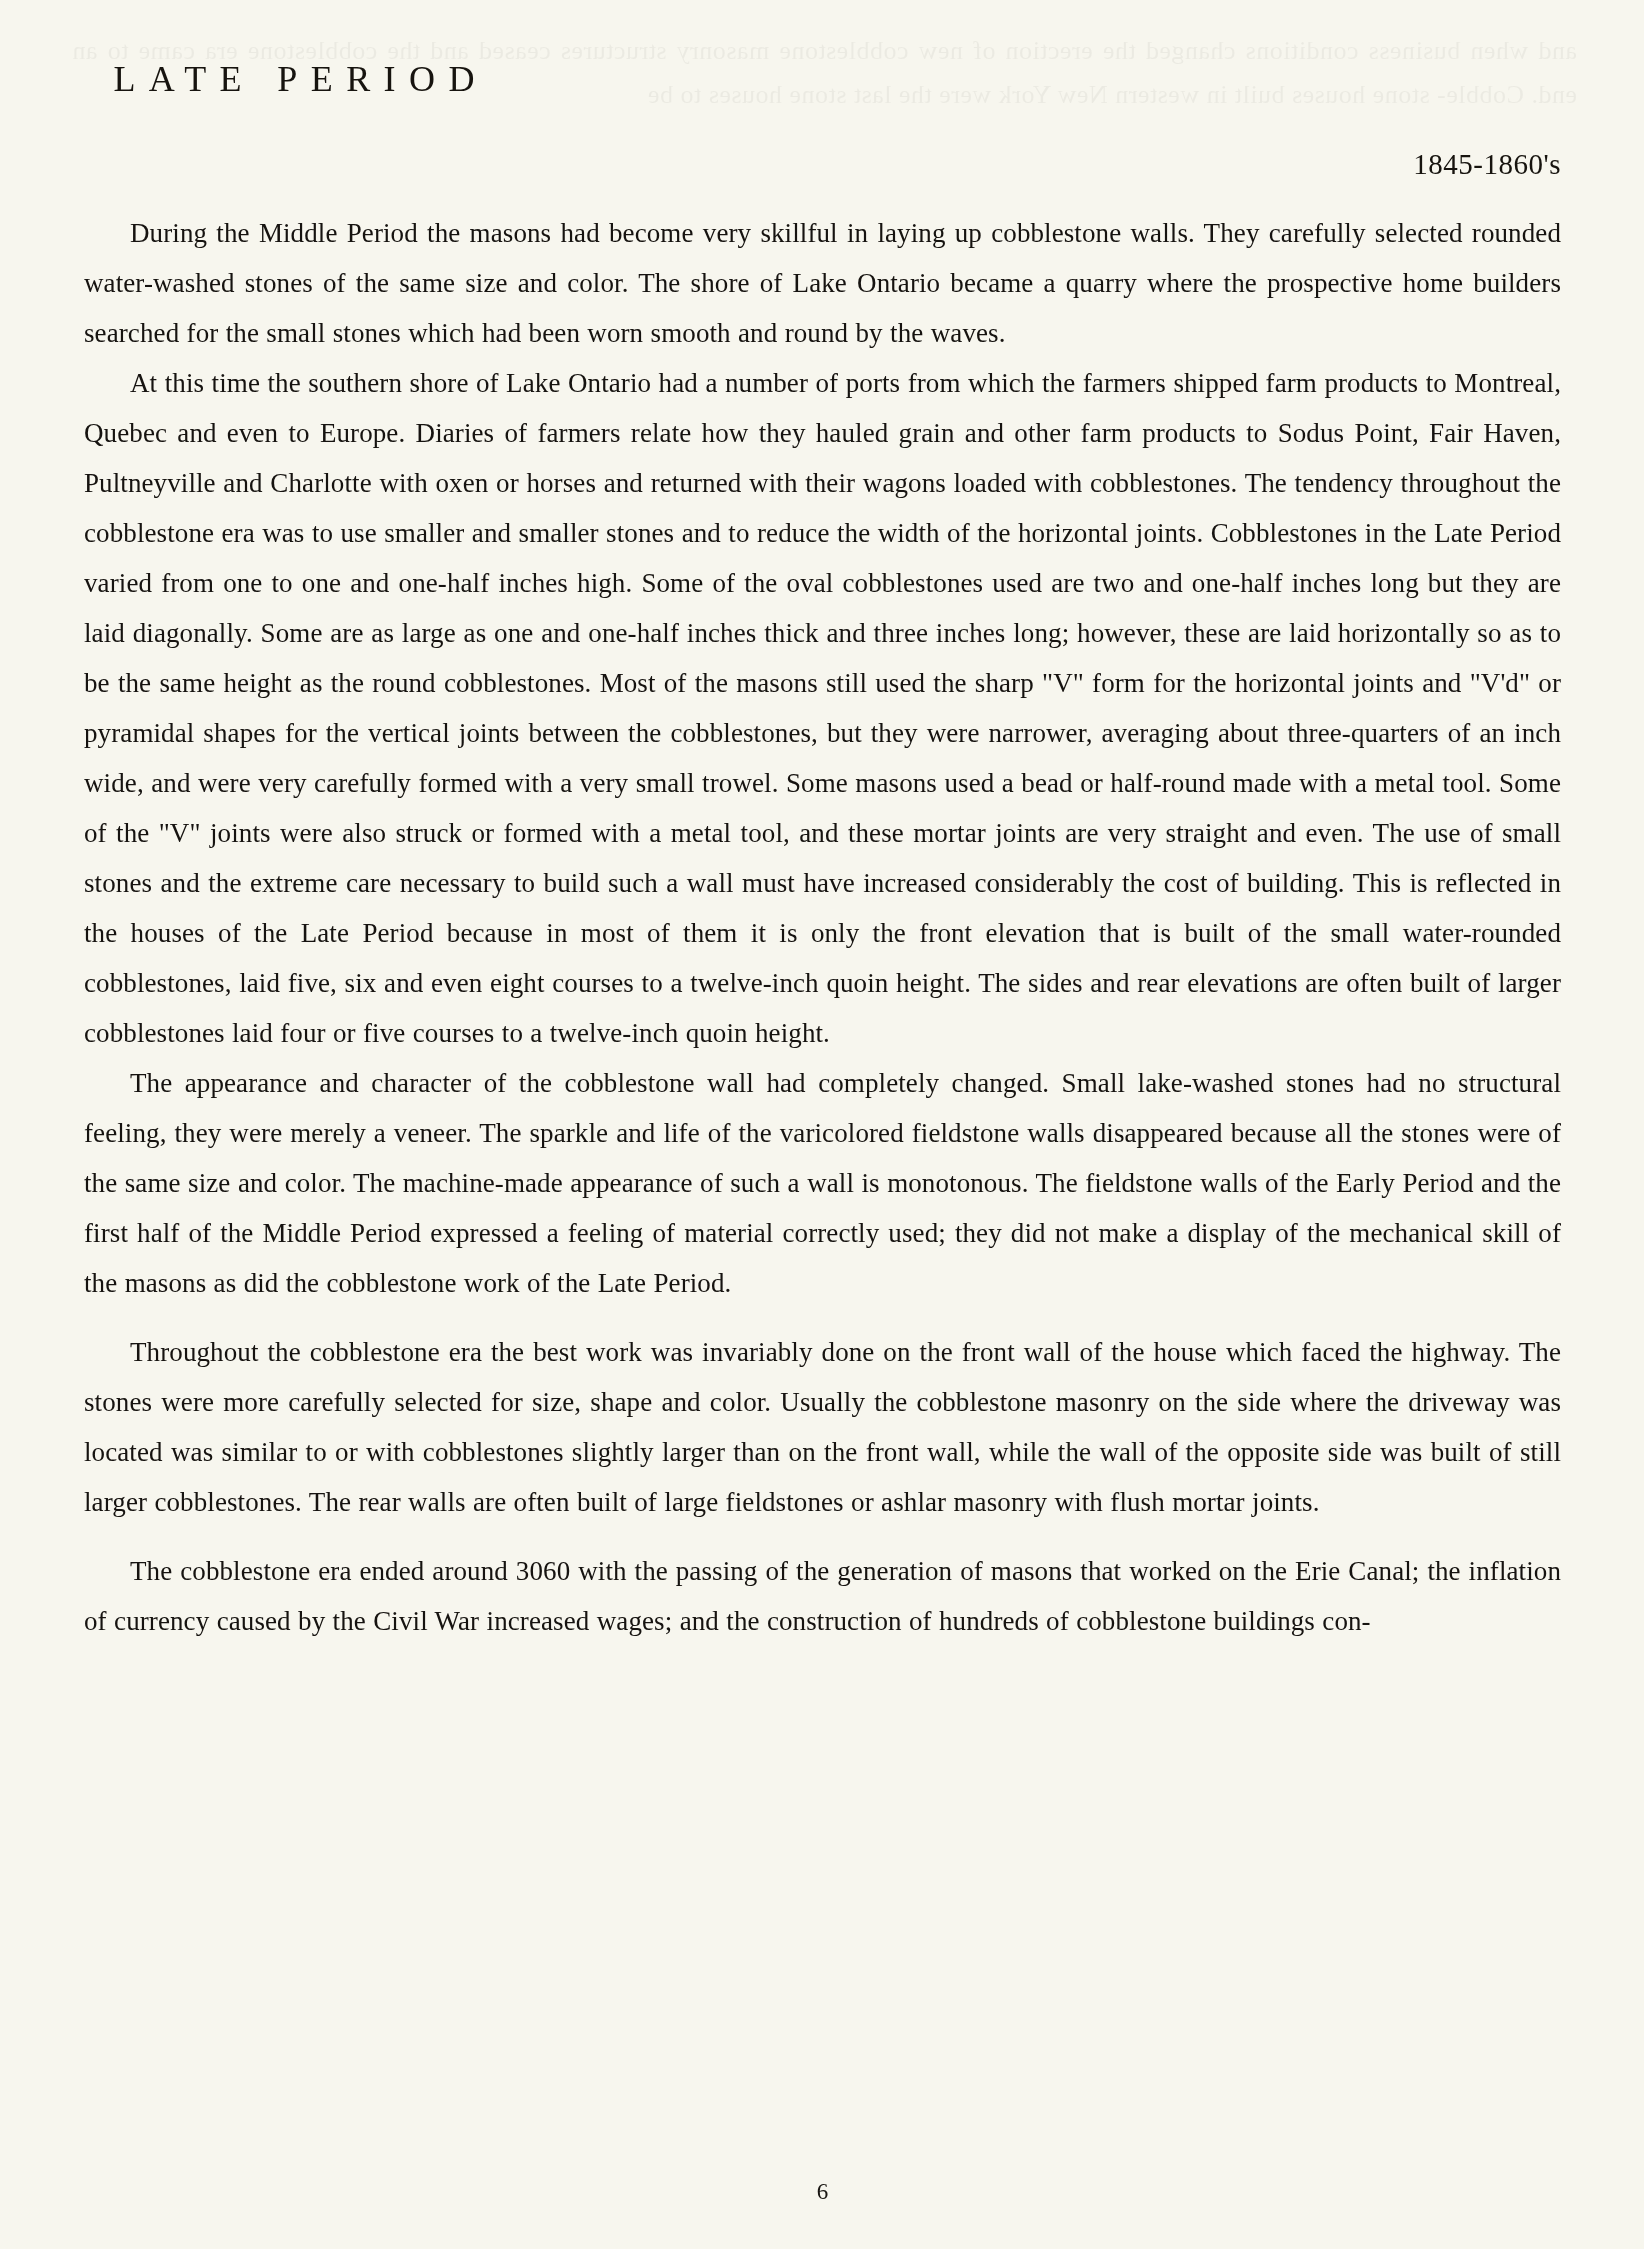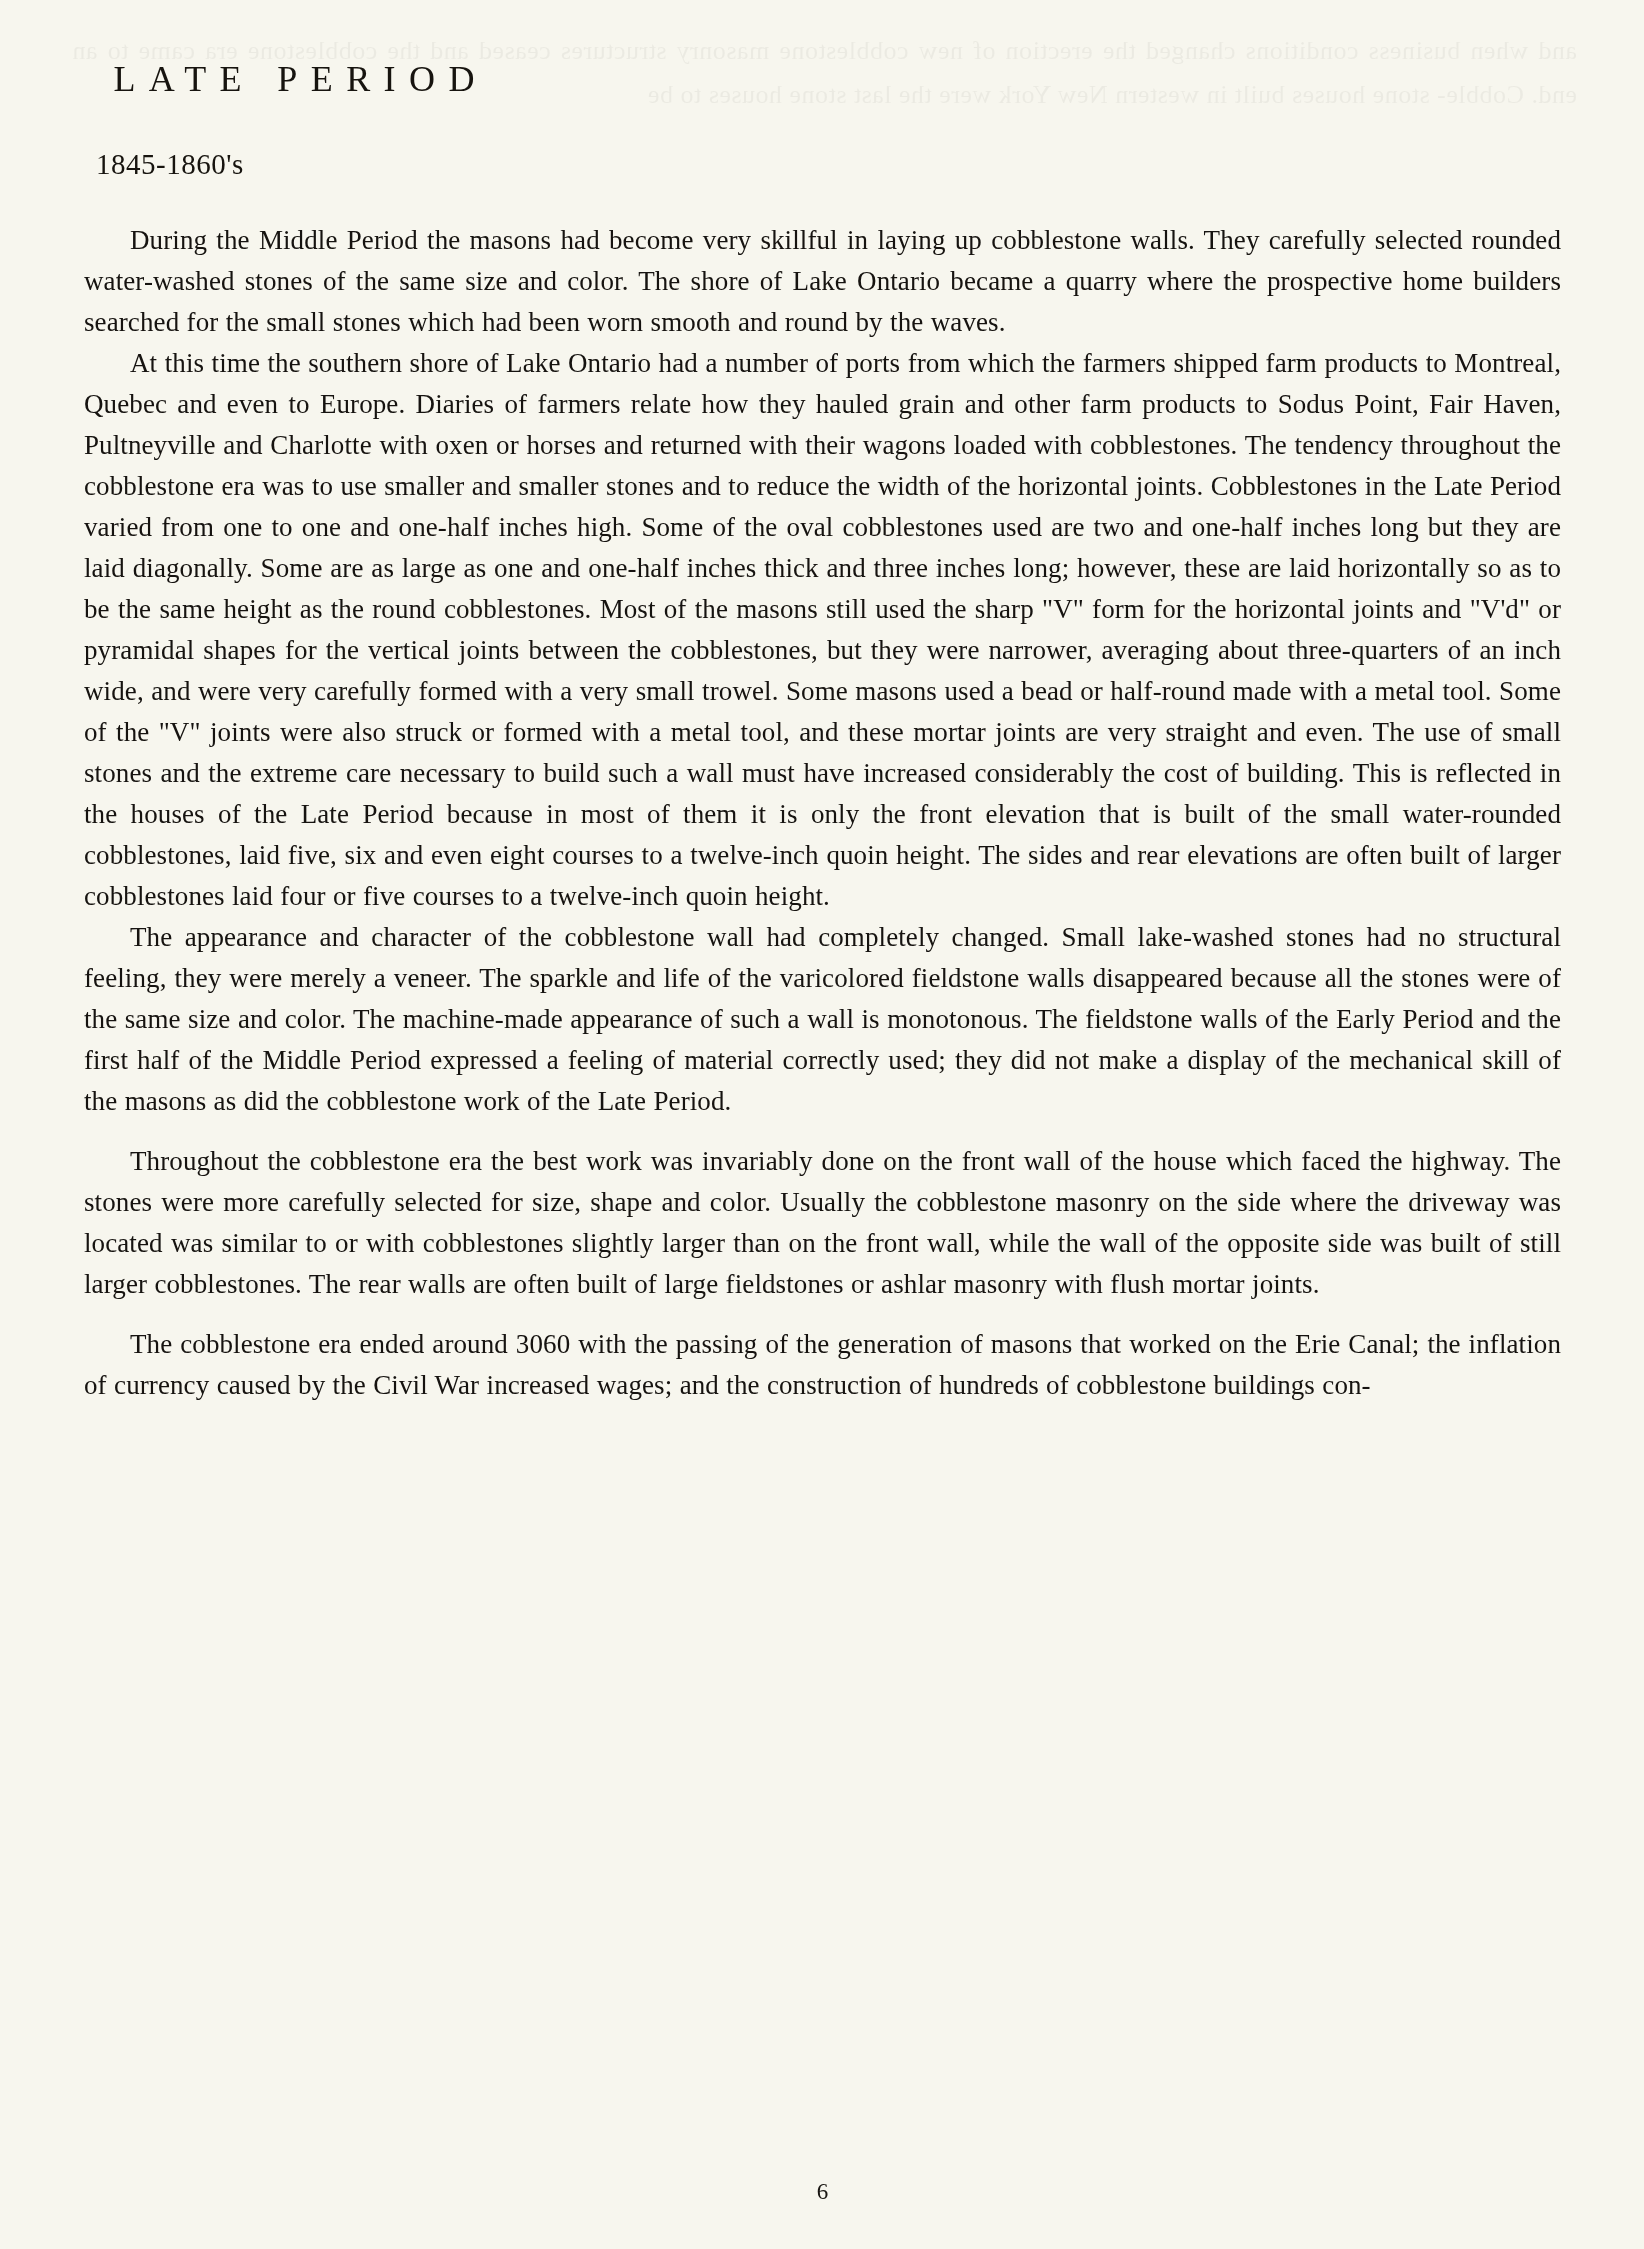--- a/index.html
+++ b/index.html
@@ -46,38 +46,38 @@
     font-size: 36px;
     letter-spacing: 13.4px;
     text-indent: 13.4px;
     margin: 16px;
     padding-top: 42px;
     font-weight: 400;
     color: #17140f;
     font-family: "Liberation Serif", "DejaVu Serif", serif;
   }
   .subtitle {
-    text-align: left;
+    text-align: right;
     font-size: 29px;
     letter-spacing: 0.5px;
-    margin: 12px;
+    margin: 0;
     padding-top: 32px;
     font-weight: 400;
     color: #17140f;
   }
   .body-text {
     margin: 0;
     padding-top: 27px;
   }
   p.para {
     margin: 0;
     text-align: justify;
     text-justify: inter-word;
     font-size: 27px;
-    line-height: 41px;
+    line-height: 50px;
     text-indent: 46px;
     letter-spacing: 0.1px;
     word-spacing: 0.5px;
     color: #161310;
     -webkit-hyphens: none;
     hyphens: none;
   }
   p.para.gap-before {
     margin-top: 19px;
   }

